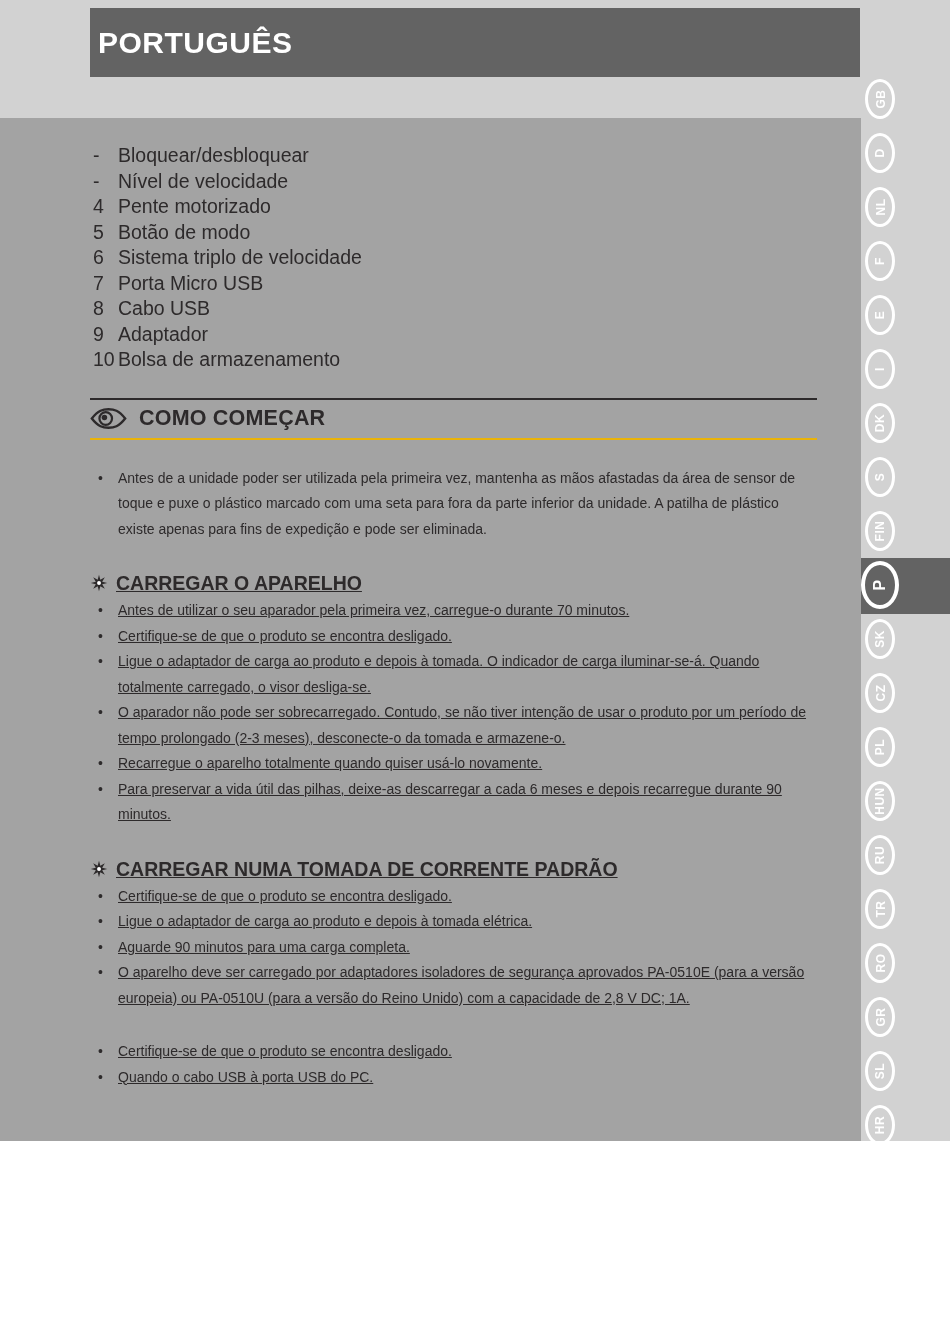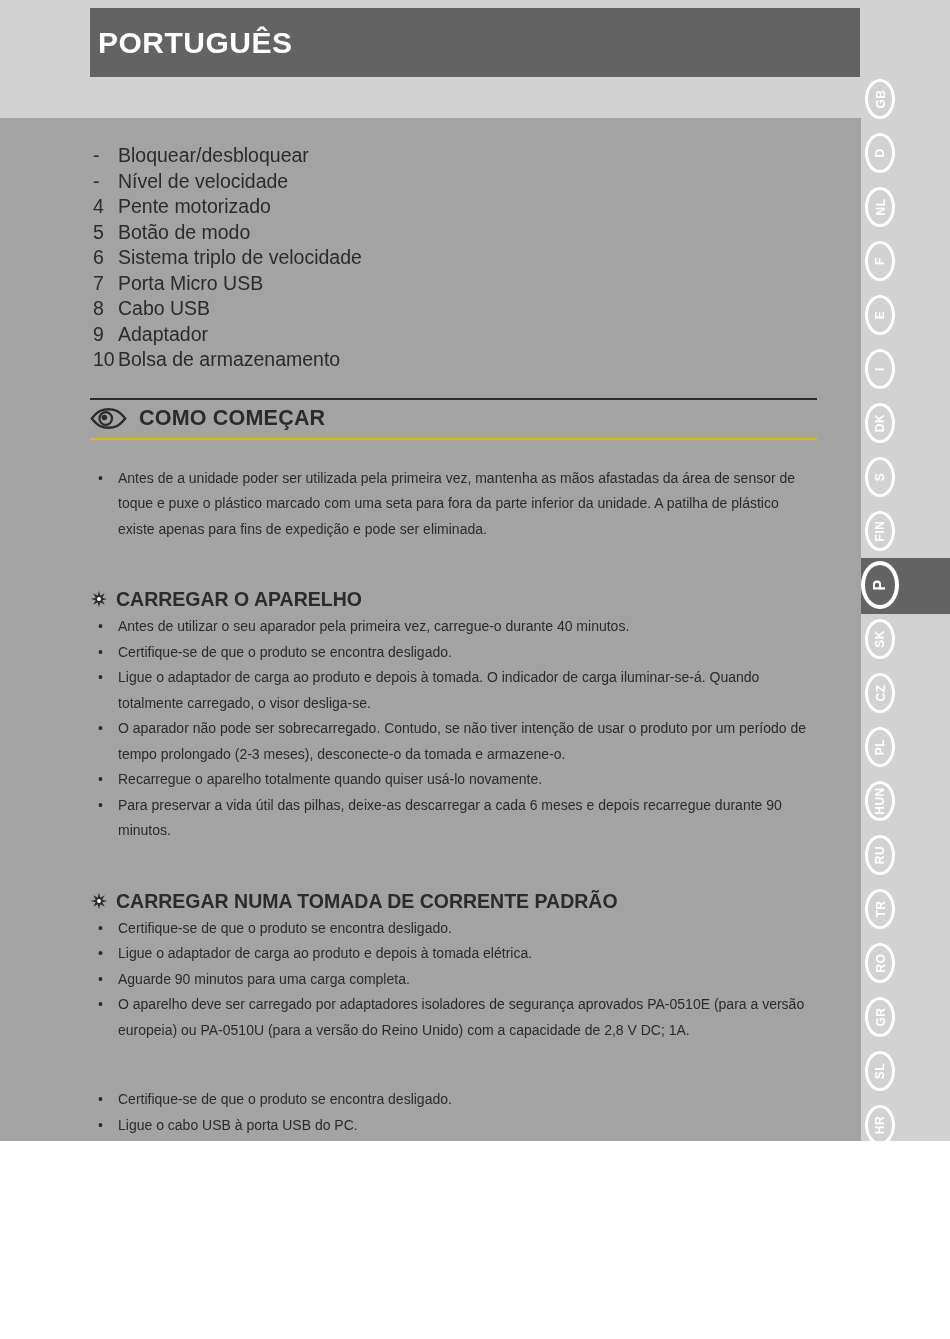--- a/index.html
+++ b/index.html
@@ -26,21 +26,21 @@
   .parts .num{width:28px;flex:none;box-sizing:border-box;padding-left:3px;}
 
   .rule-head{margin-top:25px;border-top:2px solid #2d2a2b;border-bottom:2px solid #eab308;
              padding:6px 0 7px;display:flex;align-items:center;gap:12px;}
   .rule-head .htitle{font-size:21.5px;font-weight:bold;letter-spacing:.2px;}
 
   ul.bullets{margin:26px 0 0;padding:0;font-size:14px;line-height:25.5px;}
   ul.bullets li{position:relative;list-style:none;padding-left:28px;}
   ul.bullets li::before{content:"\2022";position:absolute;left:8px;top:0;font-size:14px;line-height:25.5px;}
 
-  .sec{margin-top:44px;}
+  .sec{margin-top:28px;text-decoration:underline;}
   .sec-head{display:flex;align-items:center;gap:8px;font-size:19.5px;font-weight:bold;line-height:26px;}
   .sec ul.bullets{margin-top:2px;}
 
   .bottom-band{position:absolute;left:337px;top:1268px;width:613px;height:71px;background:#d2d2d2;}
   .page-num-box{position:absolute;left:841px;top:1283px;width:103px;height:56px;background:#636363;
                 color:#fff;font-size:21px;text-align:left;box-sizing:border-box;padding:9px 23px 0 0;}
   .icon{flex:none;}
 </style>
 </head>
 <body>
@@ -109,21 +109,21 @@
 
     <div class="sec">
       <div class="sec-head">
         <svg class="icon" width="18" height="18" viewBox="0 0 24 24">
           <polygon fill="#2d2a2b" points="12,1 13.76,7.75 19.78,4.22 16.25,10.24 23,12 16.25,13.76 19.78,19.78 13.76,16.25 12,23 10.24,16.25 4.22,19.78 7.75,13.76 1,12 7.75,10.24 4.22,4.22 10.24,7.75"></polygon>
           <circle cx="12" cy="12" r="2.6" fill="#fff"></circle>
         </svg>
         <span>CARREGAR O APARELHO</span>
       </div>
       <ul class="bullets">
-        <li>Antes de utilizar o seu aparador pela primeira vez, carregue-o durante 40 minutos.</li>
+        <li>Antes de utilizar o seu aparador pela primeira vez, carregue-o durante 70 minutos.</li>
         <li>Certifique-se de que o produto se encontra desligado.</li>
         <li>Ligue o adaptador de carga ao produto e depois à tomada. O indicador de carga iluminar-se-á. Quando totalmente carregado, o visor desliga-se.</li>
         <li>O aparador não pode ser sobrecarregado. Contudo, se não tiver intenção de usar o produto por um período de tempo prolongado (2-3 meses), desconecte-o da tomada e armazene-o.</li>
         <li>Recarregue o aparelho totalmente quando quiser usá-lo novamente.</li>
         <li>Para preservar a vida útil das pilhas, deixe-as descarregar a cada 6 meses e depois recarregue durante 90 minutos.</li>
       </ul>
     </div>
 
     <div class="sec">
       <div class="sec-head">
@@ -137,21 +137,21 @@
         <li>Certifique-se de que o produto se encontra desligado.</li>
         <li>Ligue o adaptador de carga ao produto e depois à tomada elétrica.</li>
         <li>Aguarde 90 minutos para uma carga completa.</li>
         <li>O aparelho deve ser carregado por adaptadores isoladores de segurança aprovados PA-0510E (para a versão europeia) ou PA-0510U (para a versão do Reino Unido) com a capacidade de 2,8 V DC; 1A.</li>
       </ul>
     </div>
 
     <div class="sec">
       <ul class="bullets">
         <li>Certifique-se de que o produto se encontra desligado.</li>
-        <li>Ligue o cabo USB à porta USB do PC.</li>
+        <li>Quando o cabo USB à porta USB do PC.</li>
       </ul>
     </div>
 
   </div>
 
   <div class="sidebar">
     <div class="active-band"></div>
     <div class="badge" style="top:79px">
         <span>GB</span>
       </div>

